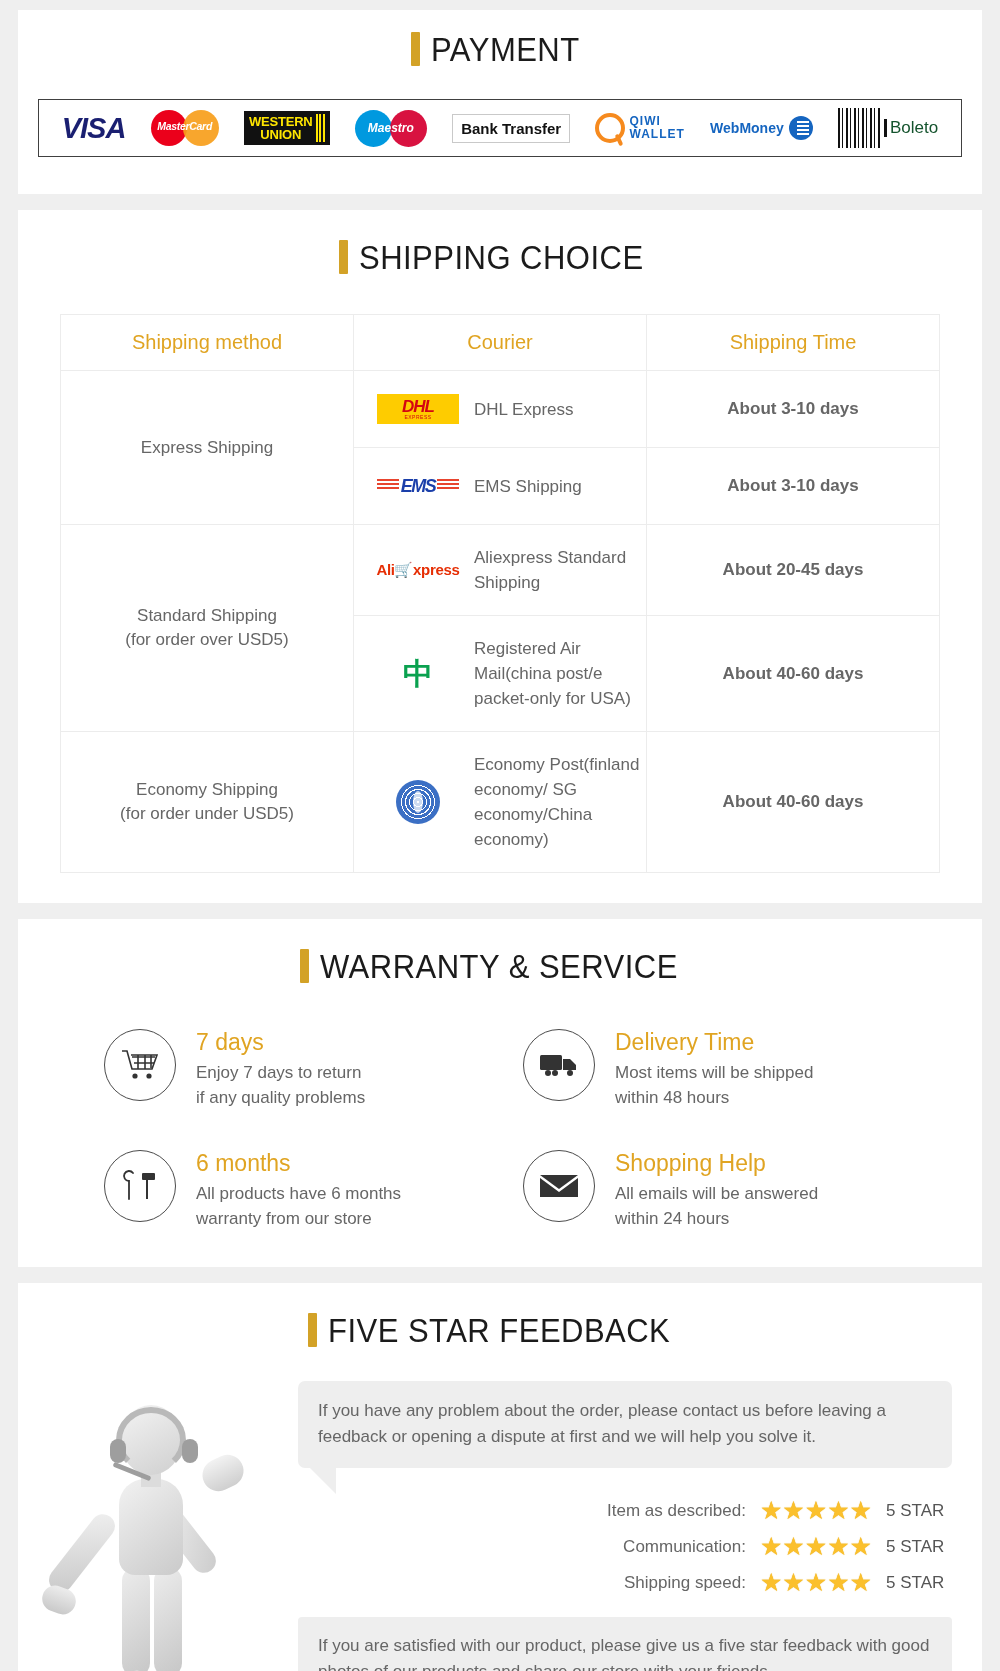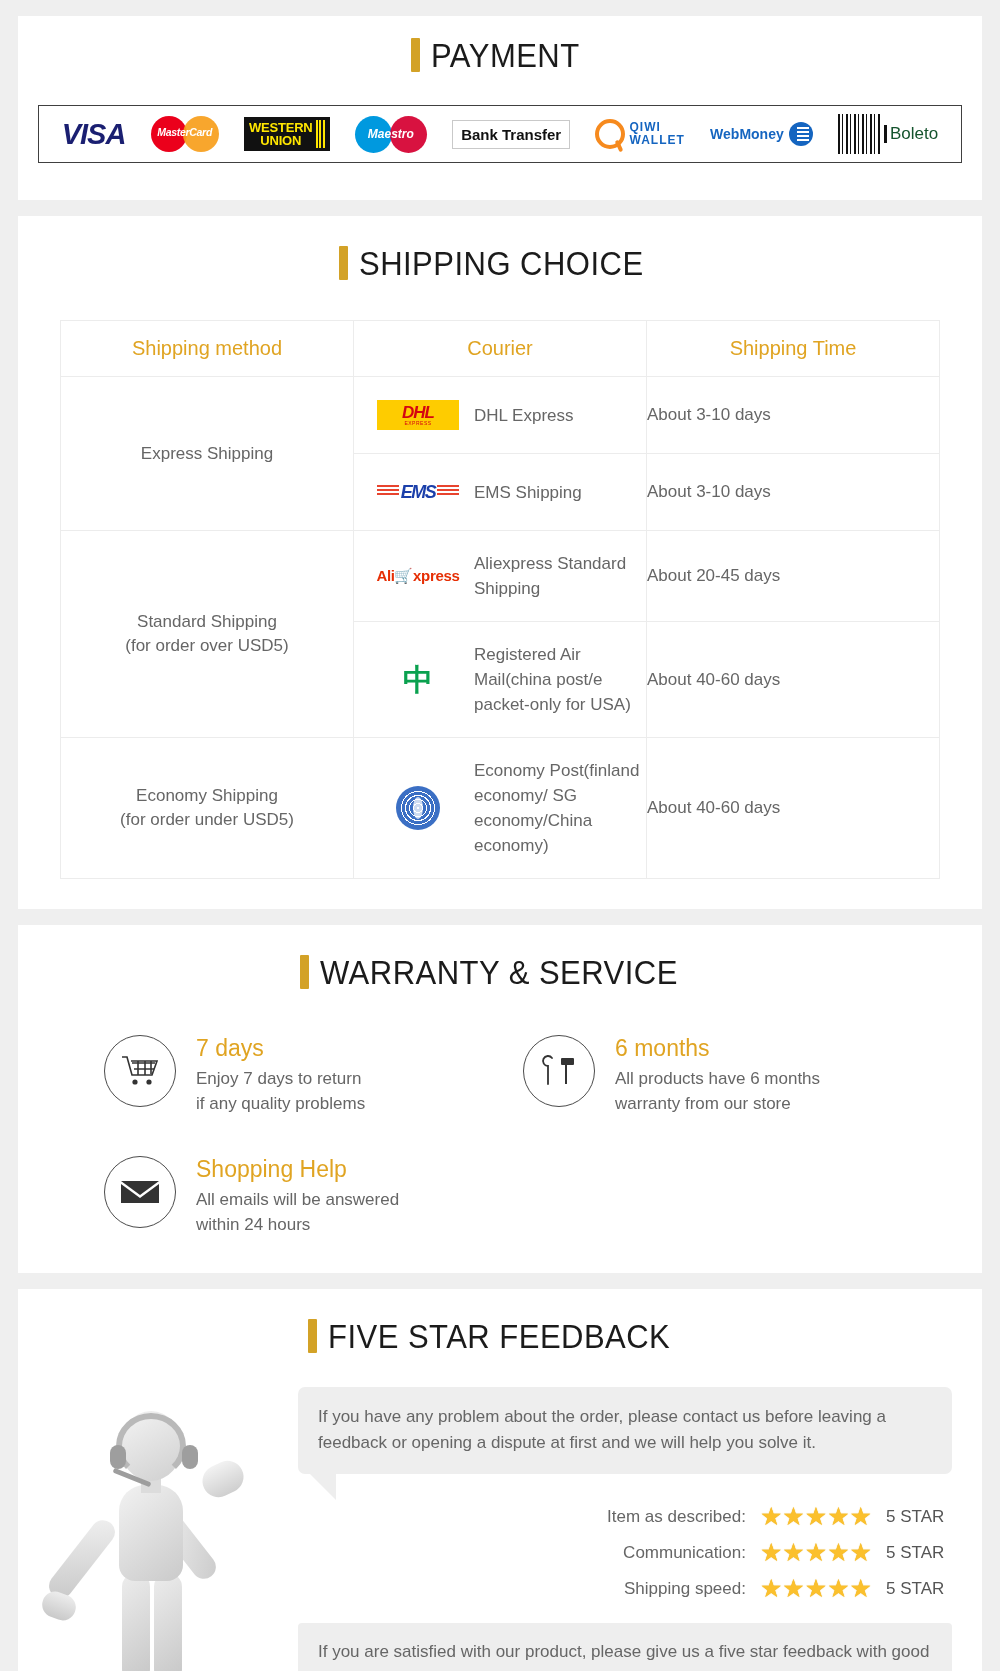--- a/index.html
+++ b/index.html
@@ -9,21 +9,21 @@
     font-family:"Liberation Sans", sans-serif;
     color:#555;
     position:relative;
     overflow:hidden;
   }
   .card {
     background:#ffffff;
     margin:0 18px 16px 18px;
     position:relative;
   }
-  .card.first { margin-top:16px; }
+  .card.first { margin-top:10px; }
 
   
   .sec-title {
     display:flex; align-items:center; justify-content:center;
     gap:11px;
   }
   .sec-title .bar {
     width:9px; height:34px; background:#d3a227; flex:none;
     border-radius:1px;
   }
@@ -90,21 +90,21 @@
   #shipping-card { padding:30px 0 30px; }
   #shipping-card .sec-title { margin-bottom:40px; }
   table.ship { border-collapse:collapse; width:880px; margin:0 auto; table-layout:fixed; }
   table.ship th, table.ship td { border:1px solid #ececec; }
   table.ship th {
     color:#e0a422; font-size:20px; font-weight:normal; padding:16px 0; text-align:center;
   }
   table.ship td { font-size:17px; color:#666; padding:20px 0; }
   td.method { text-align:center; width:215px; line-height:24px; }
   td.courier { padding-left:0; }
-  td.time { text-align:left; width:200px; line-height:26px; }
+  td.time { text-align:center; width:200px; line-height:26px;font-weight:bold; }
   .cour { display:flex; align-items:center; gap:14px; padding-left:22px; }
   .cour .lg { width:84px; flex:none; display:flex; align-items:center; justify-content:center; height:36px;}
   .cour .nm { line-height:25px; }
 
   .dhl { width:82px; height:30px; background:#fecc00; display:flex; align-items:center;
          justify-content:center; flex-direction:column; }
   .dhl b { color:#d40511; font-style:italic; font-size:17px; letter-spacing:-1px; line-height:15px;
            font-weight:bold; }
   .dhl s { text-decoration:none; color:#d40511; font-size:5px; letter-spacing:.5px; }
   .ems { display:flex; flex-direction:column; align-items:center; }
@@ -376,20 +376,36 @@
           <circle cx="29" cy="29" r="2.6" fill="#333" stroke="none"></circle>
         </svg>
       </span>
       <div class="war-txt">
         <h4>7 days</h4>
         <p>Enjoy 7 days to return</p>
         <p>if any quality problems</p>
       </div>
     </div>
 
+    <div class="war-item">
+      <span class="war-circ">
+        <svg width="42" height="30" viewBox="0 0 42 30" fill="#333">
+          <rect x="2" y="5" width="22" height="15" rx="1.5"></rect>
+          <path d="M25 9h7l6 6v5h-13z"></path>
+          <circle cx="10" cy="23" r="3" fill="#333"></circle>
+          <circle cx="17" cy="23" r="3" fill="#333"></circle>
+          <circle cx="32" cy="23" r="3" fill="#333"></circle>
+        </svg>
+      </span>
+      <div class="war-txt">
+        <h4>Delivery Time</h4>
+        <p>Most items will be shipped</p>
+        <p>within 48 hours</p>
+      </div>
+    </div>
 
     <div class="war-item">
       <span class="war-circ">
         <svg width="40" height="36" viewBox="0 0 40 36" fill="none" stroke="#333" stroke-width="1.8">
           <path d="M13 5a5 5 0 1 0-4 8l0 18" stroke-linecap="round"></path>
           <rect x="22" y="5" width="13" height="7" rx="1" fill="#333" stroke="none"></rect>
           <path d="M27 12v19" stroke-width="2"></path>
         </svg>
       </span>
       <div class="war-txt">

